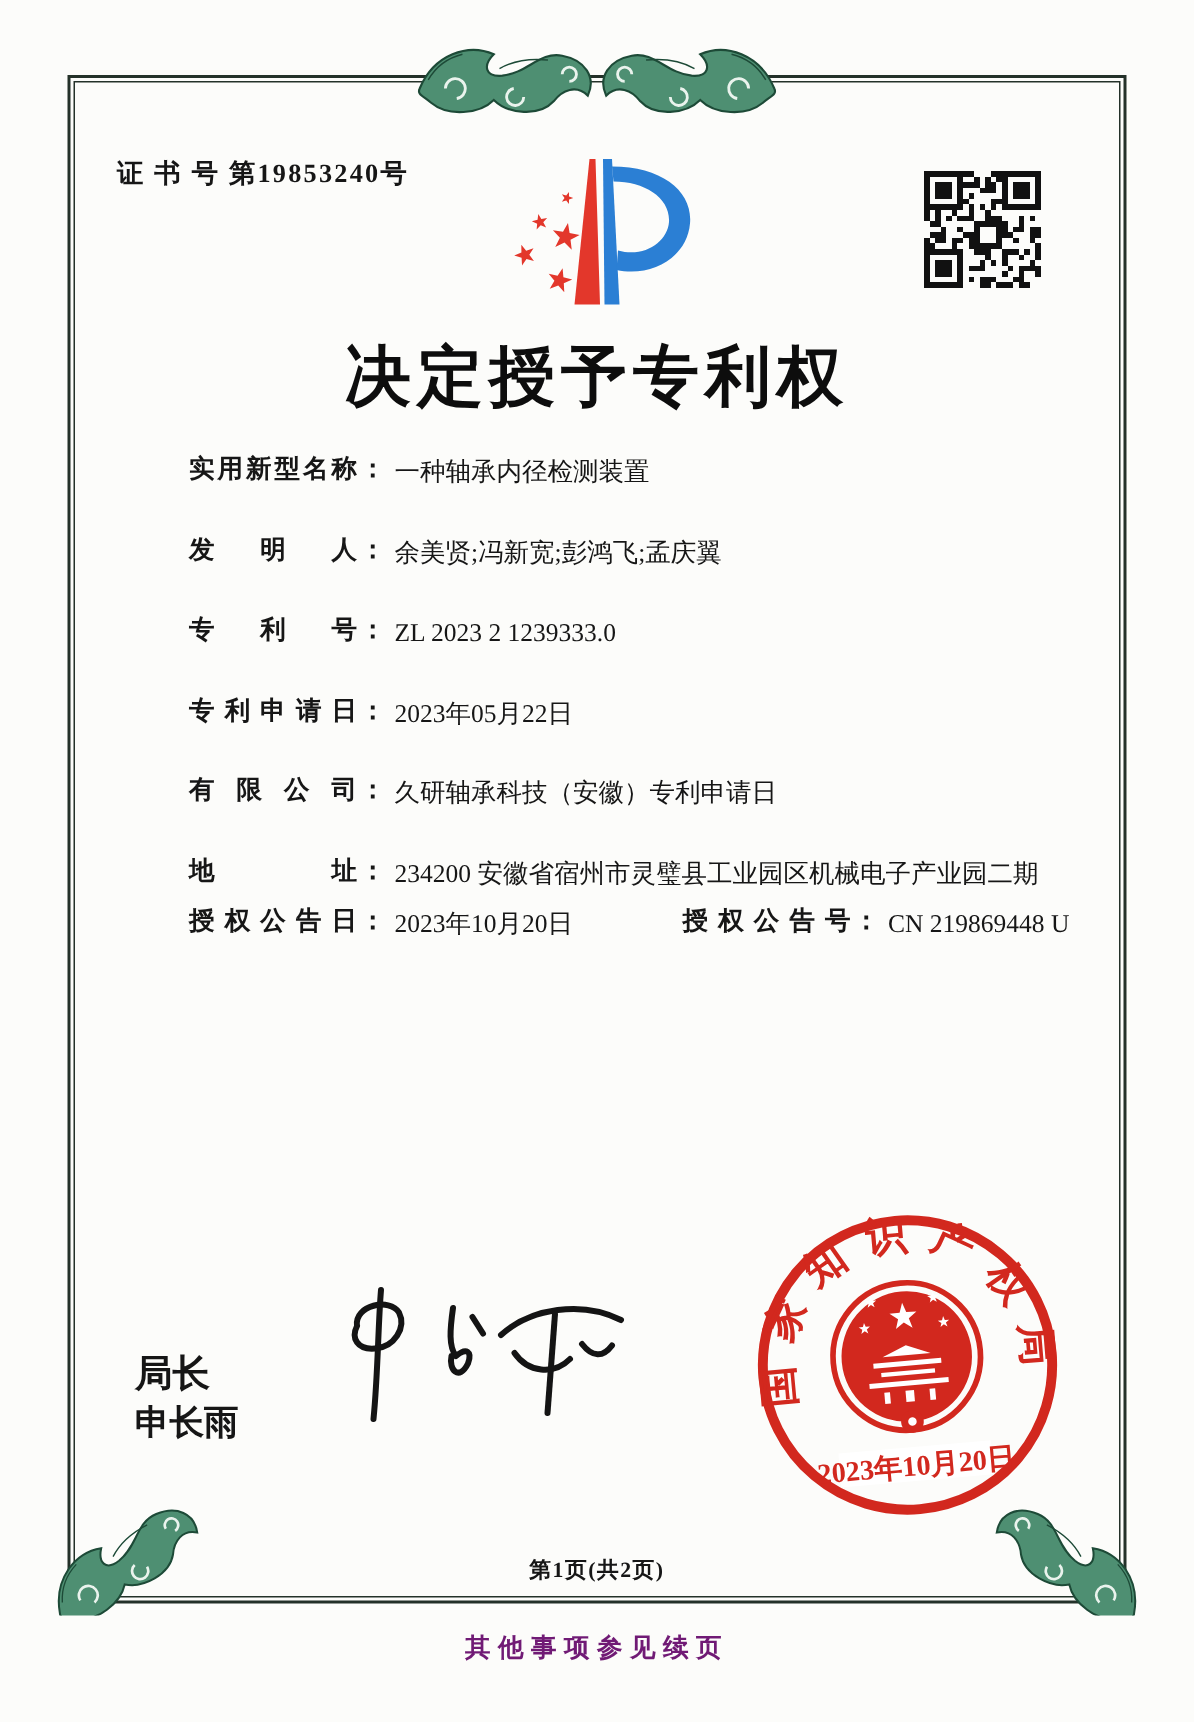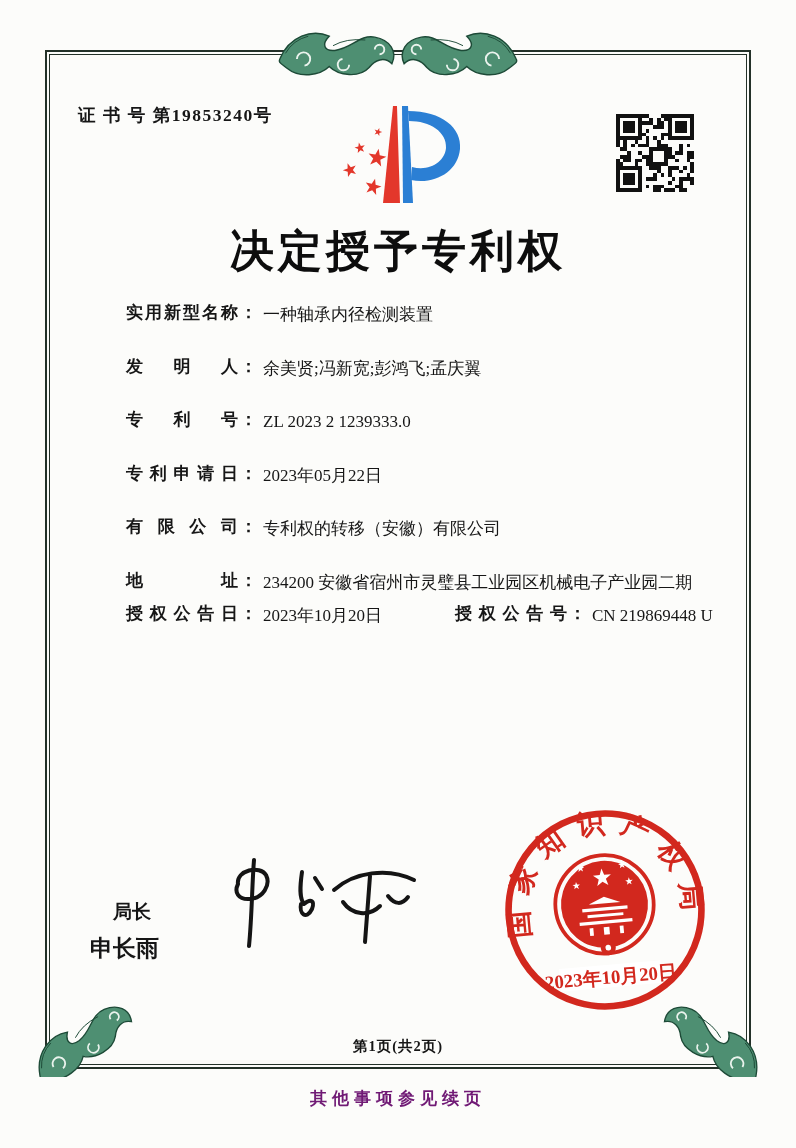--- a/index.html
+++ b/index.html
@@ -52,21 +52,21 @@
   .f-row.addr{margin-bottom:8px;}
   .f-value.w180{width:186px;flex:none;}
   .f-label.second{margin-left:6px;}
   
   .paras{position:absolute;left:88px;top:644px;width:654px;}
   .paras p{
     margin:0 0 6px 0;font-size:16px;line-height:1.8;
     text-indent:2.2em;color:#1b1b1b;text-align:justify;
   }
   
-  .signer-title{position:absolute;left:90px;top:899px;font-size:19px;font-weight:600;margin-left:23px;}
+  .signer-title{position:absolute;left:90px;top:899px;font-size:25px;font-weight:600;}
   .signer-name{position:absolute;left:90px;top:933px;font-size:23px;font-weight:600;}
   .signature{position:absolute;left:216px;top:852px;}
   .seal{position:absolute;left:501px;top:806px;transform:rotate(-5deg);}
   
   .page-ind{
     position:absolute;left:0;right:0;top:1037px;text-align:center;
     font-size:14.5px;letter-spacing:1px;font-weight:600;
   }
   .cont-note{
     position:absolute;left:0;right:0;top:1087px;text-align:center;
@@ -379,21 +379,21 @@
       <span class="f-value">ZL 2023 2 1239333.0</span>
     </div>
     <div class="f-row">
       <span class="f-label">专利申请日</span>
       <span class="f-colon">：</span>
       <span class="f-value">2023年05月22日</span>
     </div>
     <div class="f-row">
       <span class="f-label">有限公司</span>
       <span class="f-colon">：</span>
-      <span class="f-value">专利权的转移（安徽）有限公司</span>
+      <span class="f-value">久研轴承科技（安徽）专利申请日</span>
     </div>
     <div class="f-row addr">
       <span class="f-label">地址</span>
       <span class="f-colon">：</span>
       <span class="f-value narrow">234200 安徽省宿州市灵璧县工业园区机械电子产业园二期</span>
     </div>
     <div class="f-row">
       <span class="f-label">授权公告日</span>
       <span class="f-colon">：</span>
       <span class="f-value w180">2023年10月20日</span>

